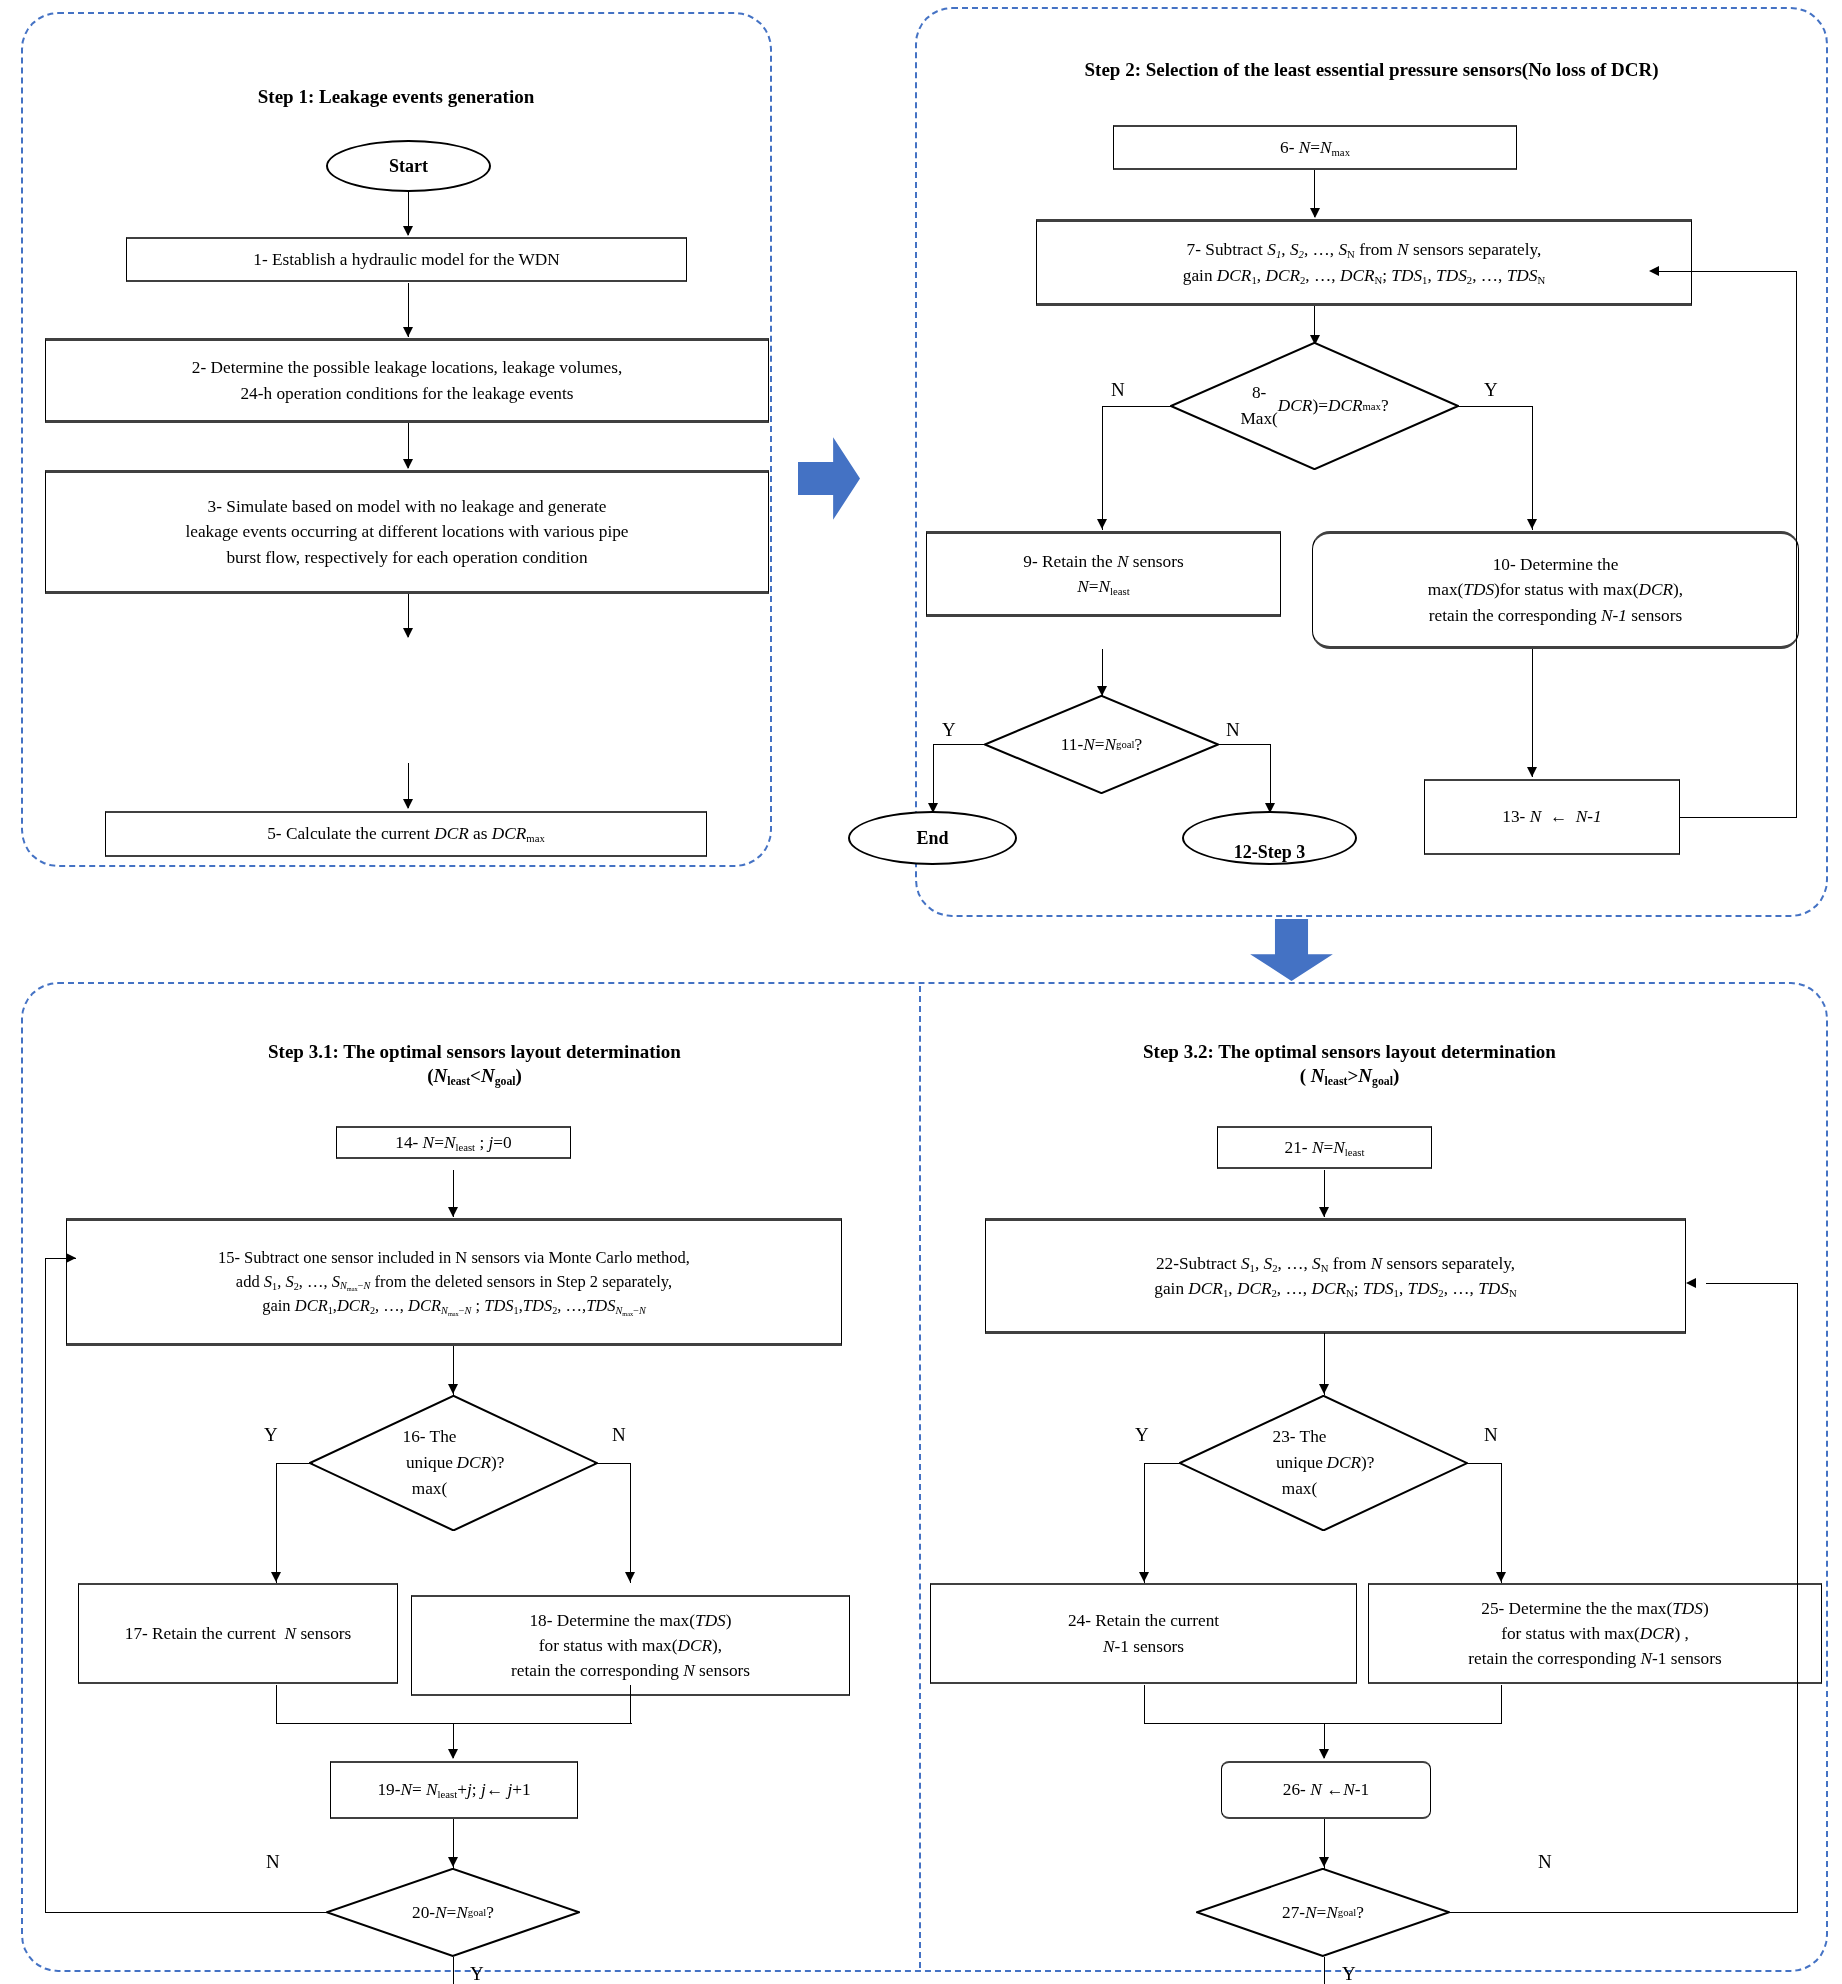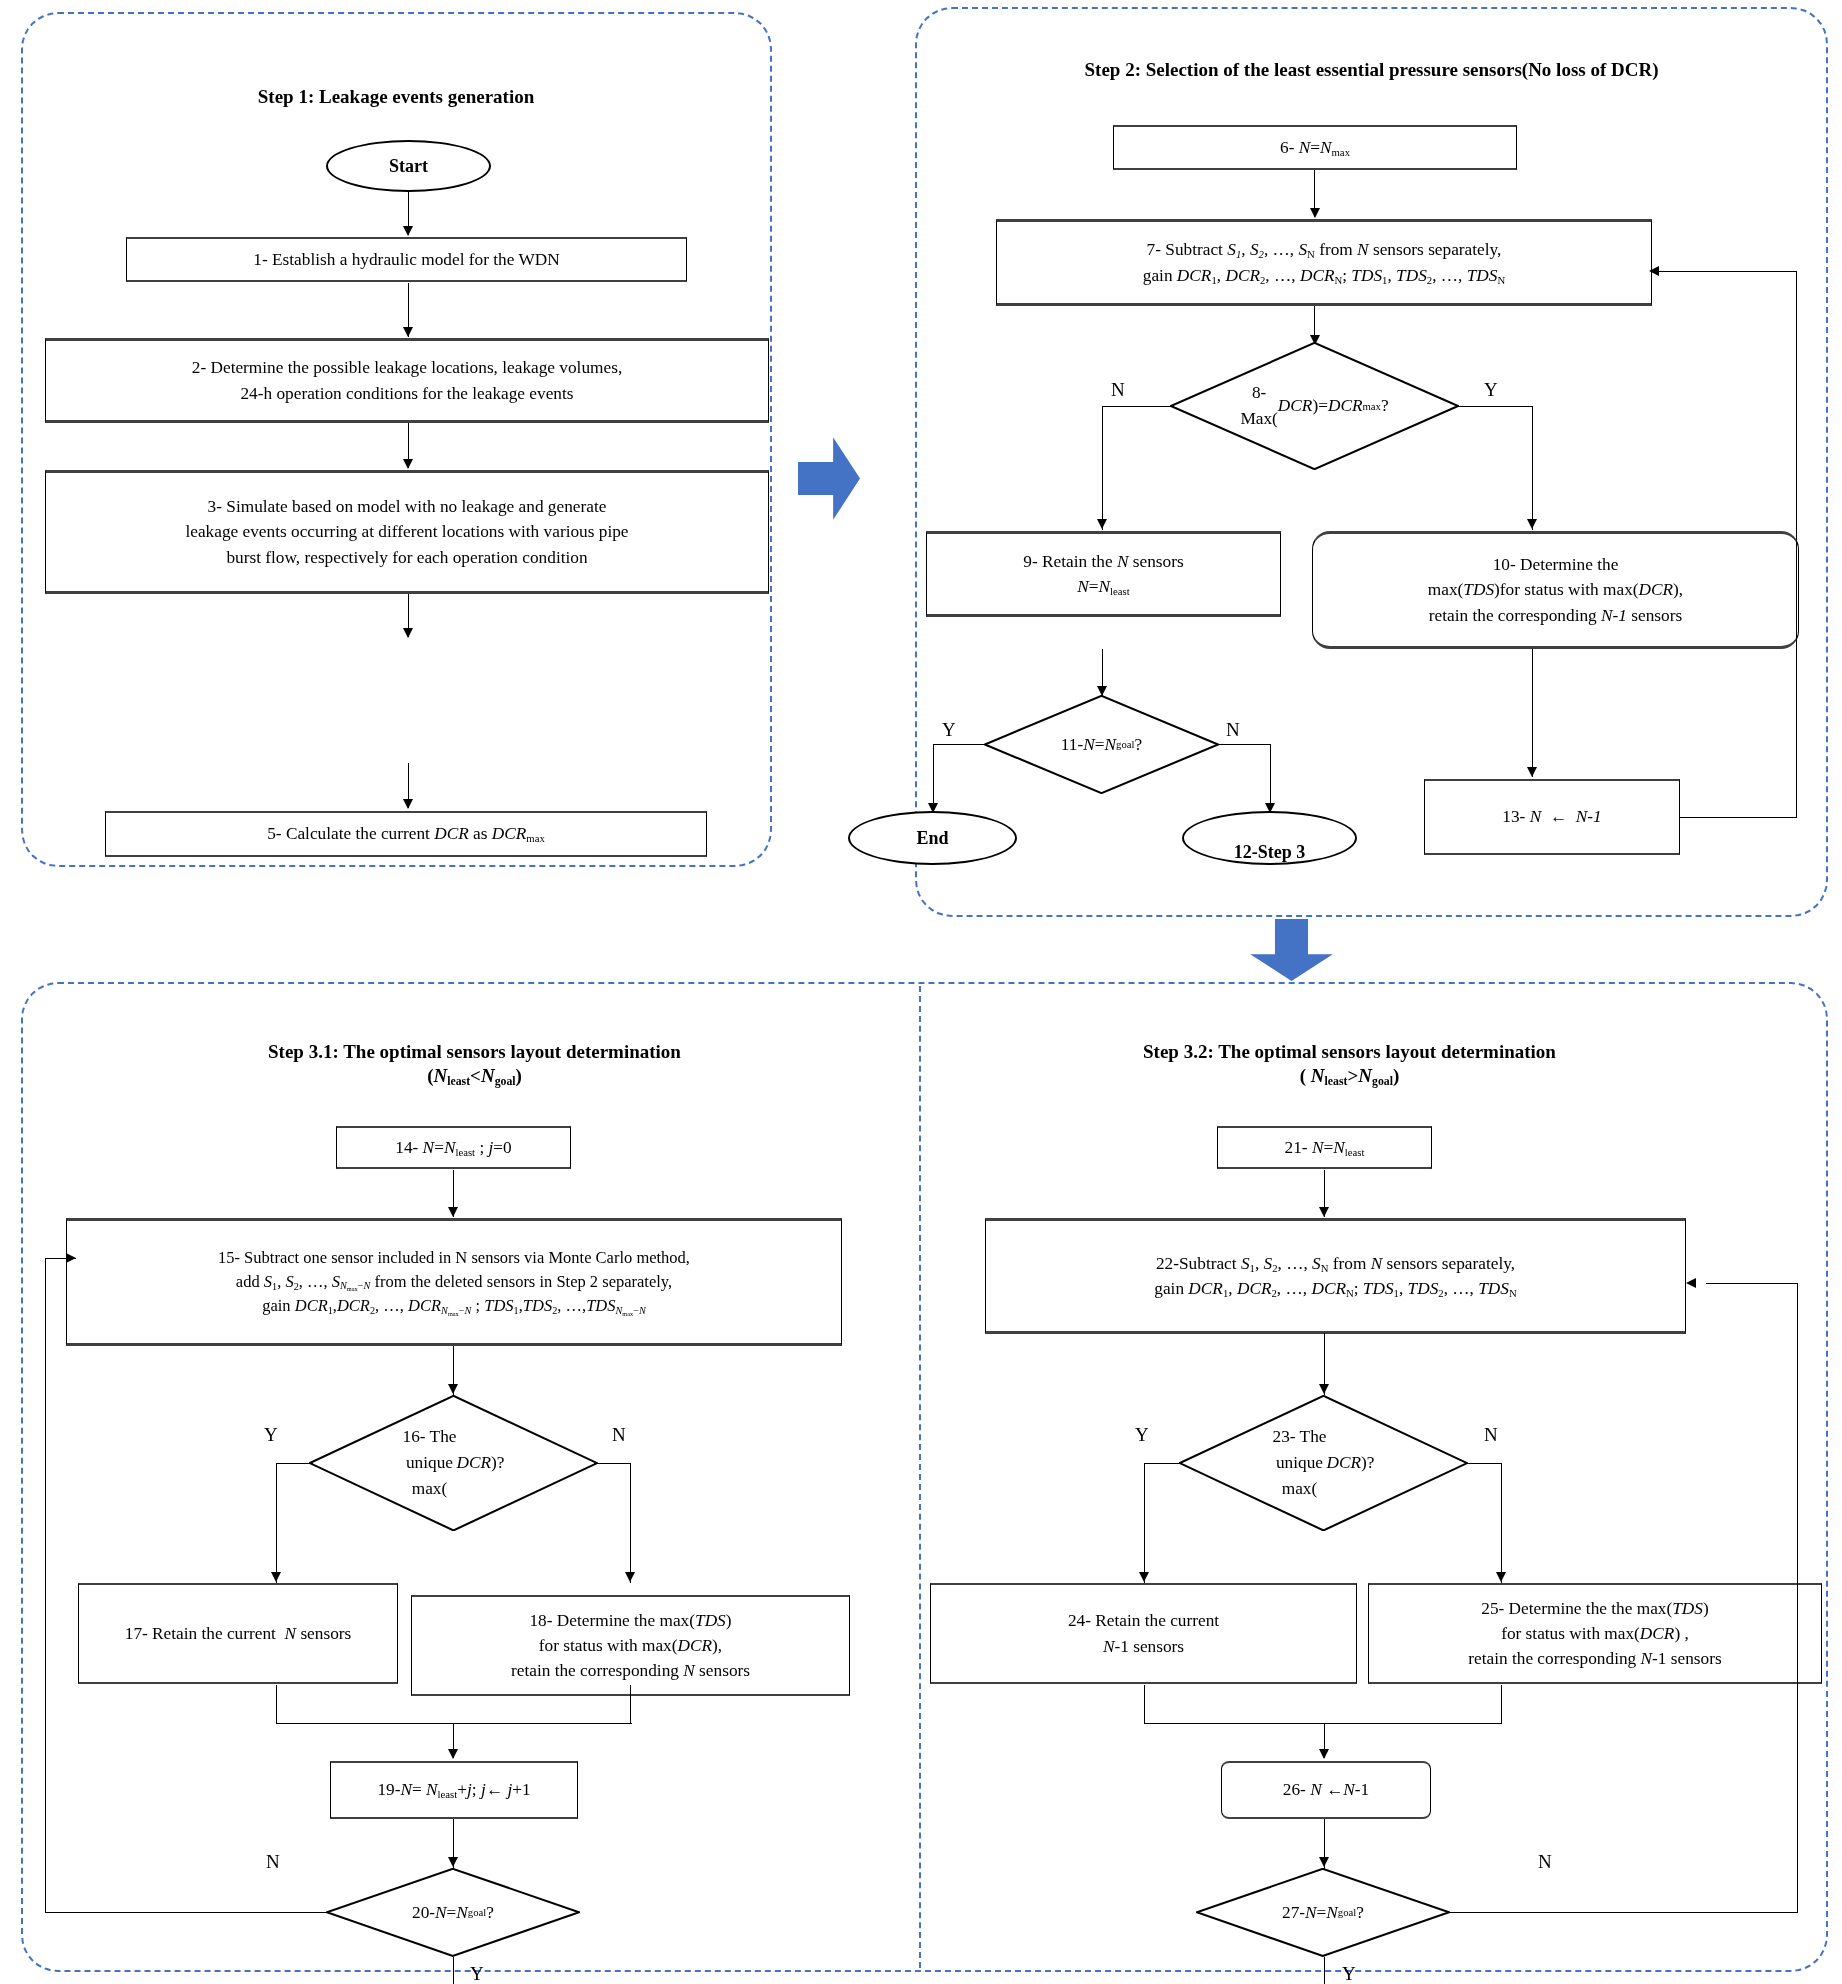--- a/index.html
+++ b/index.html
@@ -113,21 +113,21 @@
   <div class="box thin" style="left:105px;top:811px;width:602px;height:46px;">
     <span>5- Calculate the current <i class="it">DCR</i> as <i class="it">DCR</i><sub>max</sub></span>
   </div>
 
   <div class="box thin" style="left:1113px;top:125px;width:404px;height:45px;">
     <span>6- <i class="it">N</i>=<i class="it">N</i><sub>max</sub></span>
   </div>
   <div class="ln vln" style="left:1314px;top:170px;height:47px;"></div>
   <div class="arw down" style="left:1310px;top:208px;"></div>
 
-  <div class="box" style="left:996px;top:219px;width:656px;height:87px;text-align:center;">
+  <div class="box" style="left:1036px;top:219px;width:656px;height:87px;text-align:center;">
     <span>7- Subtract <i class="it">S</i><sub class="it">1</sub>, <i class="it">S</i><sub class="it">2</sub>, …, <i class="it">S<sub>N</sub></i> from <i class="it">N</i> sensors separately,<br>gain <i class="it">DCR</i><sub>1</sub>, <i class="it">DCR</i><sub>2</sub>, …, <i class="it">DCR<sub>N</sub></i>; <i class="it">TDS</i><sub>1</sub>, <i class="it">TDS</i><sub>2</sub>, …, <i class="it">TDS<sub>N</sub></i></span>
   </div>
   <div class="ln vln" style="left:1314px;top:306px;height:39px;"></div>
   <div class="arw down" style="left:1310px;top:335px;"></div>
 
   <div class="diamond" style="left:1170px;top:342px;width:289px;height:128px;">
     <svg class="dshape" viewBox="0 0 700 310" preserveAspectRatio="none">
         <polygon points="350,2 698,155 350,308 2,155" fill="#fff" stroke="#000" stroke-width="5"></polygon>
       </svg>
     <div class="dtext">8-<br>Max(<i class="it">DCR</i>)=<br><i class="it">DCR</i><sub>max</sub>?</div>
@@ -183,21 +183,21 @@
 
   <div class="box thin" style="left:1424px;top:779px;width:256px;height:76px;">
     <span><span style="white-space:nowrap;">13- <i class="it">N</i> &nbsp;←&nbsp; <i class="it">N-1</i></span></span>
   </div>
 
   <div class="ln hln" style="left:1679px;top:817px;width:118px;"></div>
   <div class="ln vln" style="left:1796px;top:271px;height:547px;"></div>
   <div class="ln hln" style="left:1659px;top:271px;width:138px;"></div>
   <div class="arw left" style="left:1649px;top:266px;"></div>
 
-  <div class="box thin" style="left:336px;top:1126px;width:235px;height:43px;">
+  <div class="box thin" style="left:336px;top:1126px;width:235px;height:33px;">
     <span>14- <i class="it">N</i>=<i class="it">N</i><sub>least</sub> ; <i class="it">j</i>=0</span>
   </div>
   <div class="ln vln" style="left:453px;top:1170px;height:47px;"></div>
   <div class="arw down" style="left:448px;top:1207px;"></div>
 
   <div class="box" style="left:66px;top:1218px;width:776px;height:128px;">
     <span style="font-size:16.5px;">15- Subtract one sensor included in N sensors via Monte Carlo method,<br>add <i class="it">S</i><sub>1</sub>, <i class="it">S</i><sub>2</sub>, …, <i class="it">S</i><sub><i class="it">N</i><sub>max</sub>−<i class="it">N</i></sub> from the deleted sensors in Step 2 separately,<br>gain <i class="it">DCR</i><sub>1</sub>,<i class="it">DCR</i><sub>2</sub>, …, <i class="it">DCR</i><sub><i class="it">N</i><sub>max</sub>−<i class="it">N</i></sub> ; <i class="it">TDS</i><sub>1</sub>,<i class="it">TDS</i><sub>2</sub>, …,<i class="it">TDS</i><sub><i class="it">N</i><sub>max</sub>−<i class="it">N</i></sub></span>
   </div>
   <div class="ln vln" style="left:453px;top:1346px;height:50px;"></div>
   <div class="arw down" style="left:448px;top:1384px;"></div>

